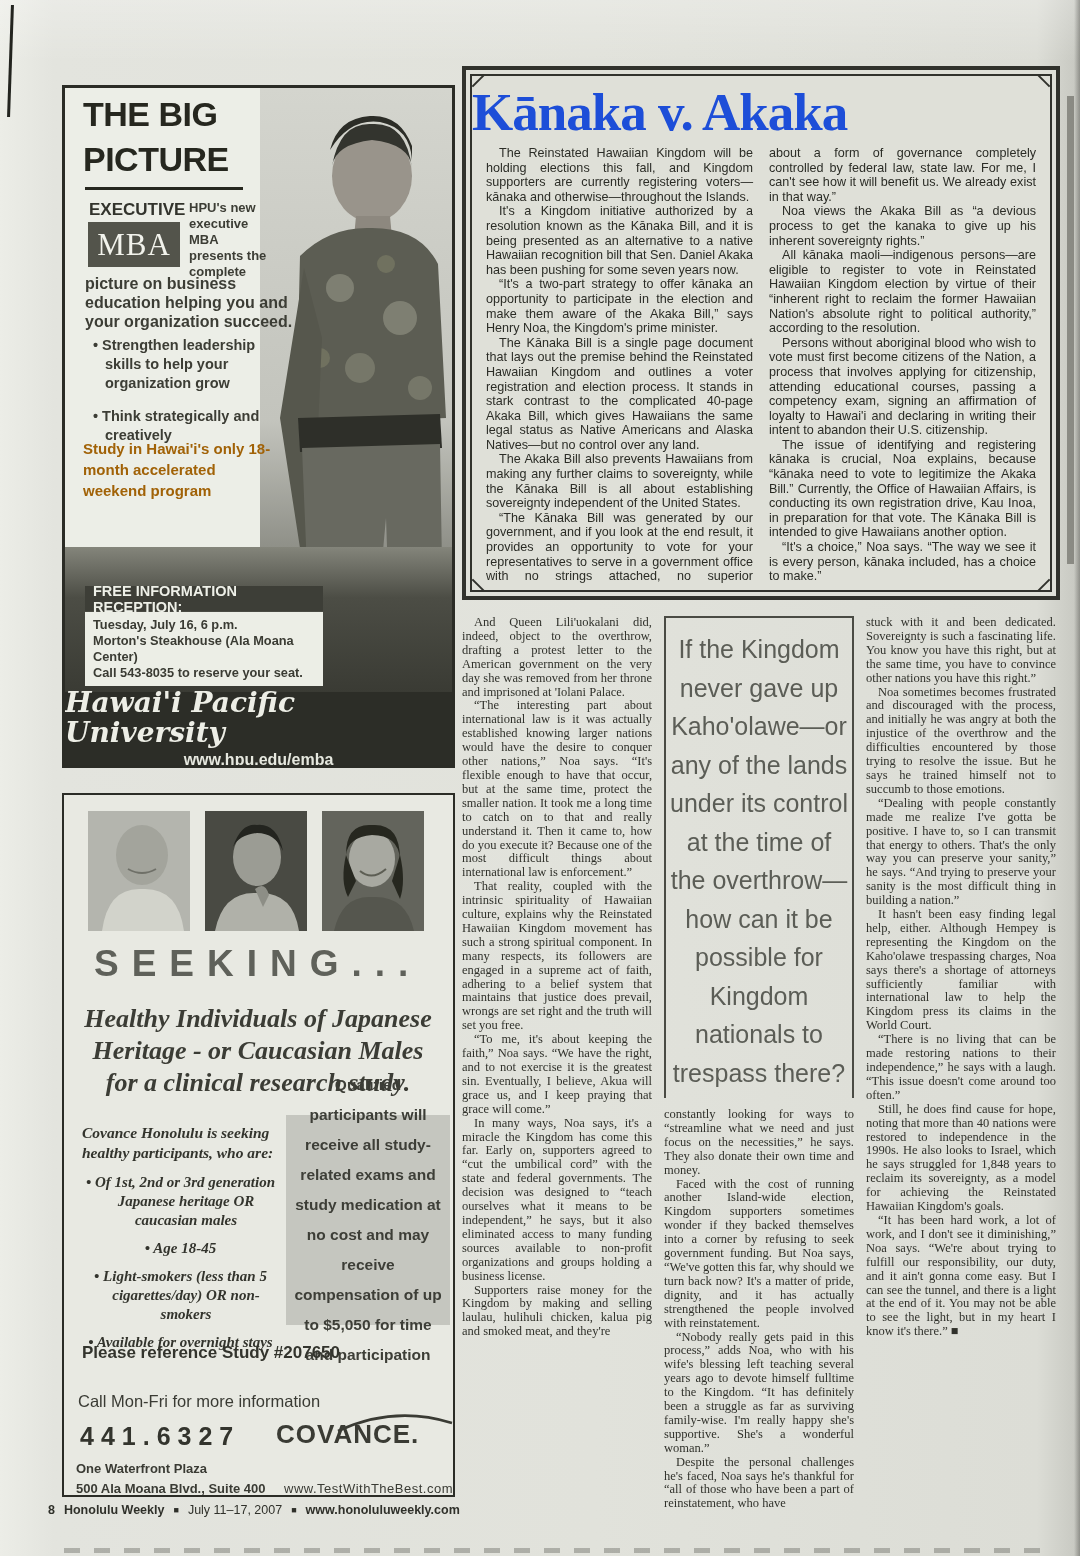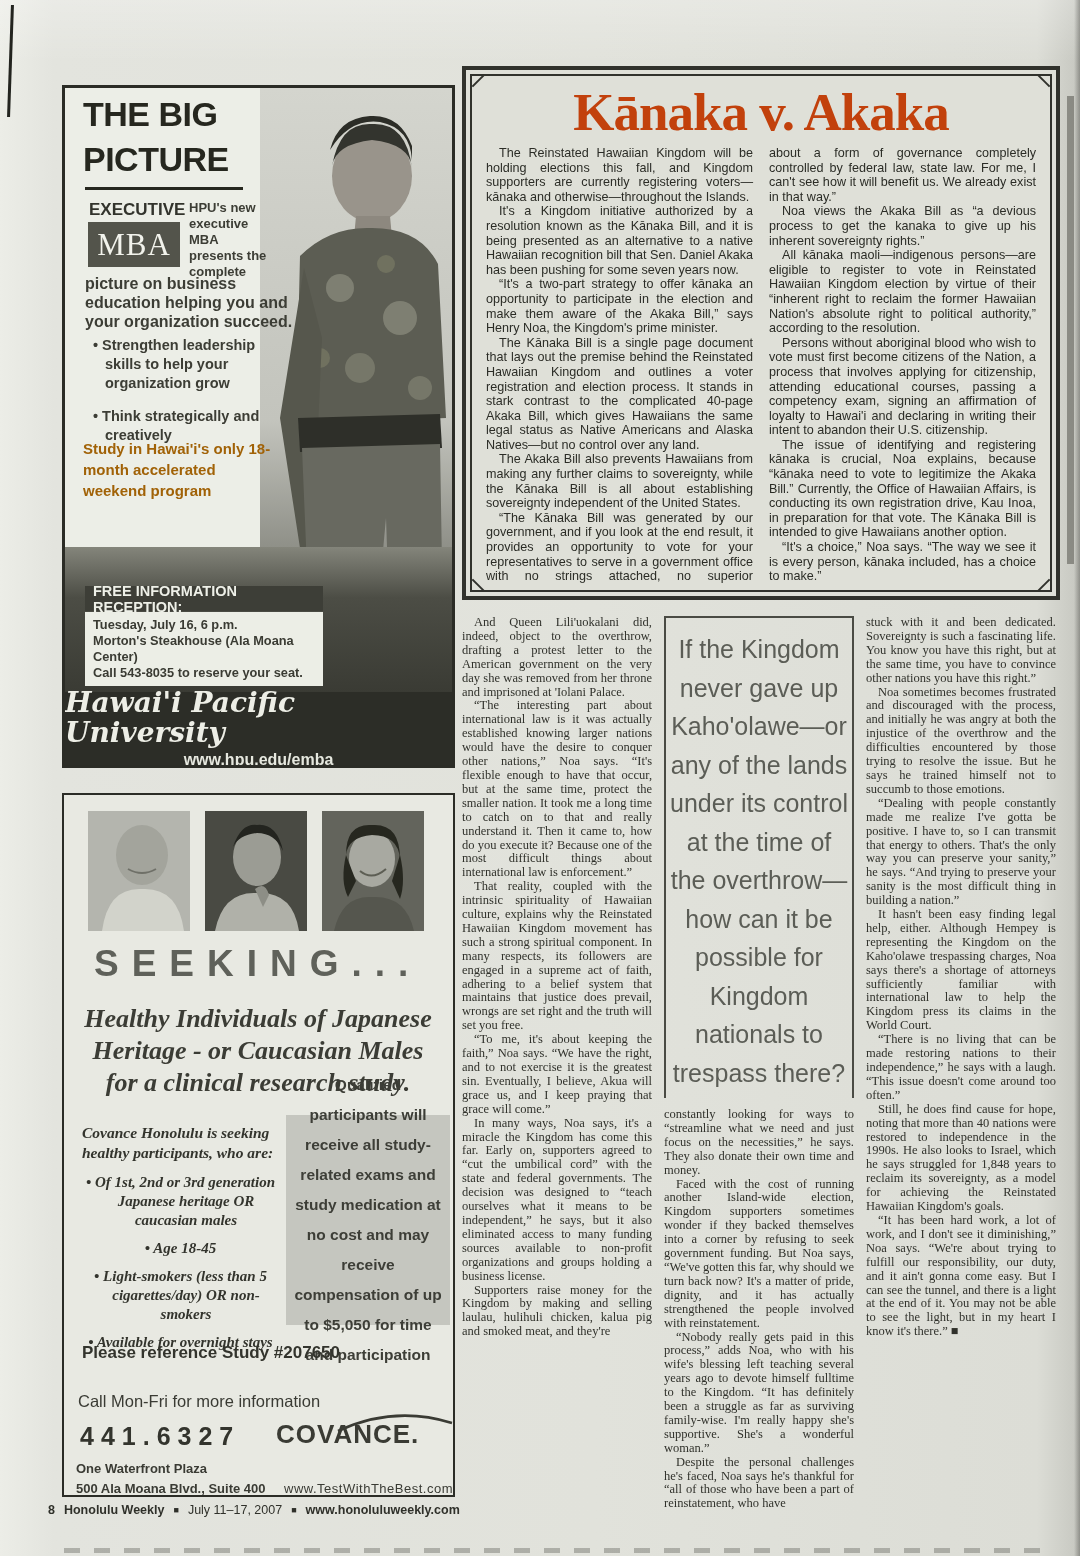--- a/index.html
+++ b/index.html
@@ -88,22 +88,22 @@
   .cov-url{position:absolute;right:0;top:686px;font-size:13px;font-weight:400;letter-spacing:.5px;color:#3a3b34;}
   
   .kbox{position:absolute;left:462px;top:66px;width:598px;height:534px;box-sizing:border-box;
     border:4px solid #31322c;background:#dfe0d8;}
   .kbox-in{position:absolute;inset:4px;border:2px solid #31322c;}
   .k-corner{position:absolute;width:16px;height:2px;background:#31322c;}
   .k-tl{left:-2px;top:4px;transform:rotate(-45deg);}
   .k-tr{right:-2px;top:4px;transform:rotate(45deg);}
   .k-bl{left:-2px;bottom:4px;transform:rotate(45deg);}
   .k-br{right:-2px;bottom:4px;transform:rotate(-45deg);}
-  .k-title{margin:6px 0 2px 0;text-align:center;font-family:"Liberation Serif","DejaVu Serif",serif;
-    font-size:53px;line-height:60px;color:#c2410c;letter-spacing:-1px;}
+  .k-title{margin:6px 0 2px 0;text-align:left;font-family:"Liberation Serif","DejaVu Serif",serif;
+    font-size:53px;line-height:60px;color:#1d4ed8;letter-spacing:-1px;}
   .k-cols{display:flex;gap:16px;padding:2px 14px 0 14px;height:440px;overflow:hidden;}
   .k-col{flex:1;font-size:12.6px;line-height:14.6px;text-align:justify;color:#2b2c26;font-weight:500;}
   .k-col p{margin:0;text-indent:13px;}
   .cont p:first-child{text-indent:0;}
   
   .body-cols{position:absolute;left:462px;top:616px;width:594px;height:938px;display:flex;gap:12px;overflow:hidden;}
   .b-col{flex:1;font-family:"Liberation Serif","DejaVu Serif",serif;font-size:12.5px;line-height:13.9px;
     text-align:justify;color:#30312b;overflow:hidden;}
   .b-col p{margin:0;text-indent:12px;}
   .pullquote{box-sizing:border-box;border-top:2px solid #4a4b44;border-left:2px solid #4a4b44;

